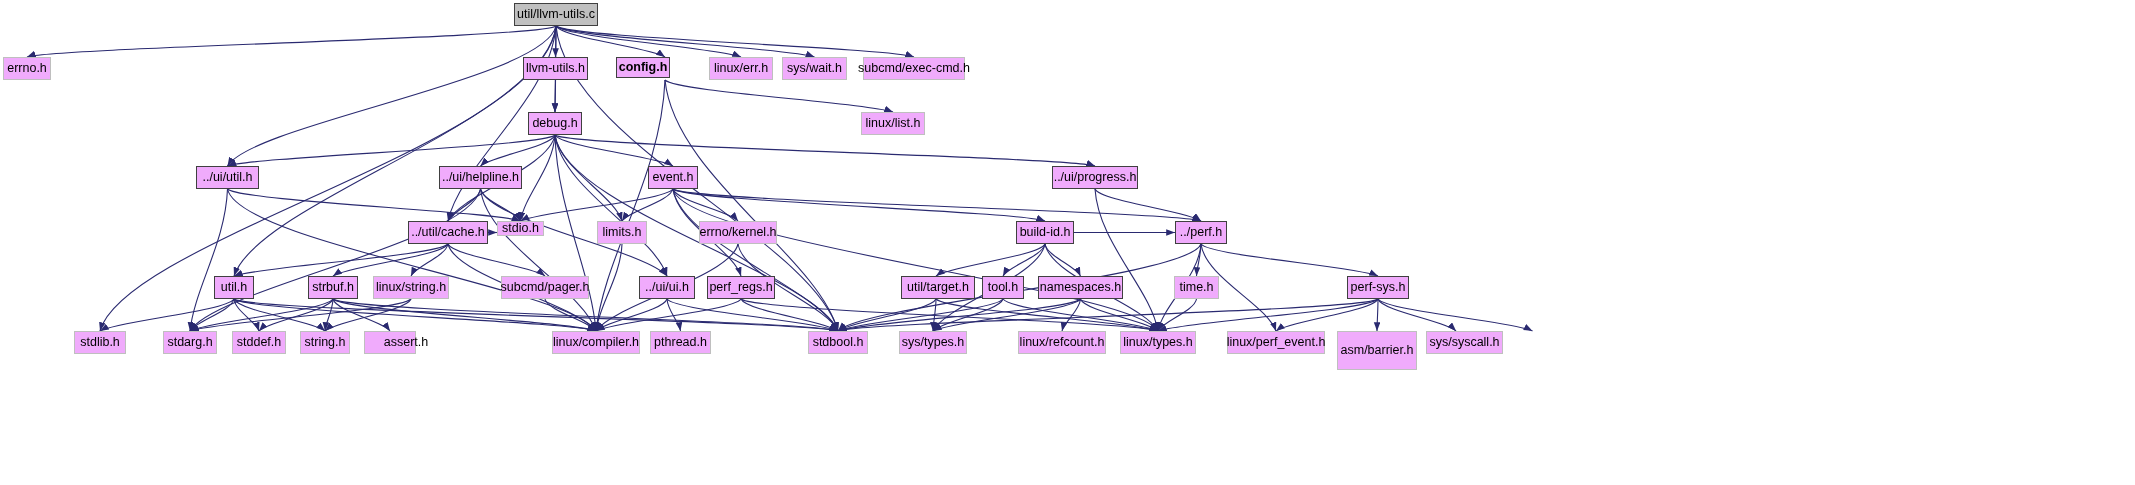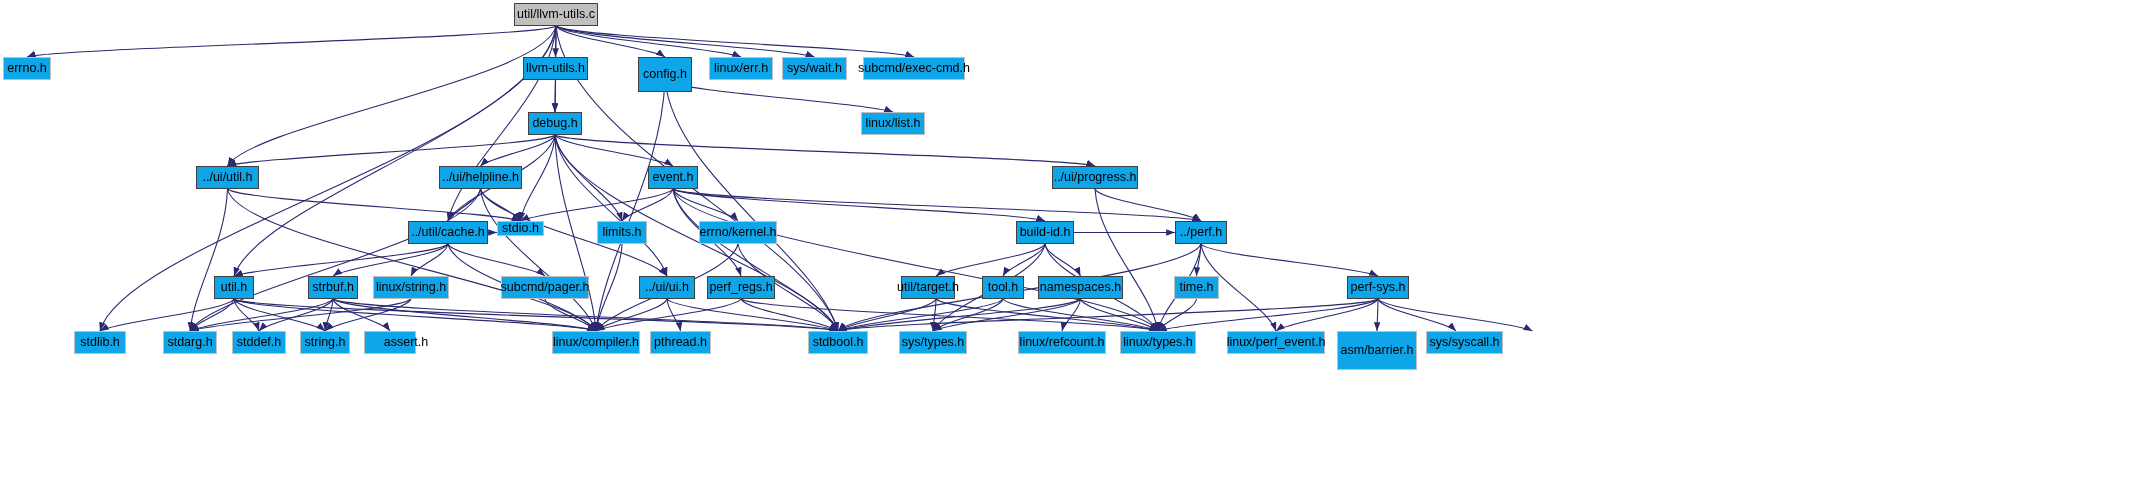--- a/index.html
+++ b/index.html
@@ -1,20 +1,20 @@
 <!DOCTYPE html>
 <html><head>
 <meta charset="utf-8">
 <style>
   html,body{margin:0;padding:0;background:#ffffff;}
   body{font-family:"Liberation Sans","DejaVu Sans",sans-serif;}
   #graph{position:relative;width:2135px;height:485px;background:#ffffff;overflow:hidden;}
   #edges{position:absolute;left:0;top:0;width:2135px;height:485px;pointer-events:none;}
   .node{position:absolute;box-sizing:border-box;display:flex;align-items:center;justify-content:center;
-        background:#0ea5e9;border:1px solid #bfbfbf;font-size:12.5px;color:#000000;white-space:nowrap;
+        background:#f0abfc;border:1px solid #bfbfbf;font-size:12.5px;color:#000000;white-space:nowrap;
         height:23px;line-height:21px;letter-spacing:0px;}
   .node.hdr{border:1px solid #404040;}
   .node.root{background:#c0c0c0;border:1px solid #404040;}
   .node span{display:block;padding:0 6px;}
 </style>
 </head>
 <body>
 
 <div id="graph">
   <svg id="edges" xmlns="http://www.w3.org/2000/svg">
@@ -131,21 +131,21 @@
   <div id="node-layer">
       <div class="node root" style="left: 514px; top: 3px; width: 84px; height: 23px;">
         <span>util/llvm-utils.c</span>
       </div>
       <div class="node " style="left: 3px; top: 57px; width: 48px; height: 23px;">
         <span>errno.h</span>
       </div>
       <div class="node hdr" style="left: 523px; top: 57px; width: 65px; height: 23px;">
         <span>llvm-utils.h</span>
       </div>
-      <div class="node hdr" style="left: 638px; top: 57px; width: 54px; height: 35px;">
+      <div class="node hdr" style="left: 616px; top: 57px; width: 54px; height: 21px; font-weight: bold;">
         <span>config.h</span>
       </div>
       <div class="node " style="left: 709px; top: 57px; width: 64px; height: 23px;">
         <span>linux/err.h</span>
       </div>
       <div class="node " style="left: 782px; top: 57px; width: 65px; height: 23px;">
         <span>sys/wait.h</span>
       </div>
       <div class="node " style="left: 863px; top: 57px; width: 102px; height: 23px;">
         <span>subcmd/exec-cmd.h</span>
@@ -197,21 +197,21 @@
       </div>
       <div class="node " style="left: 501px; top: 276px; width: 88px; height: 23px;">
         <span>subcmd/pager.h</span>
       </div>
       <div class="node hdr" style="left: 639px; top: 276px; width: 56px; height: 23px;">
         <span>../ui/ui.h</span>
       </div>
       <div class="node hdr" style="left: 707px; top: 276px; width: 68px; height: 23px;">
         <span>perf_regs.h</span>
       </div>
-      <div class="node hdr" style="left: 901px; top: 276px; width: 54px; height: 23px;">
+      <div class="node hdr" style="left: 901px; top: 276px; width: 74px; height: 23px;">
         <span>util/target.h</span>
       </div>
       <div class="node hdr" style="left: 982px; top: 276px; width: 42px; height: 23px;">
         <span>tool.h</span>
       </div>
       <div class="node hdr" style="left: 1038px; top: 276px; width: 85px; height: 23px;">
         <span>namespaces.h</span>
       </div>
       <div class="node " style="left: 1174px; top: 276px; width: 45px; height: 23px;">
         <span>time.h</span>

